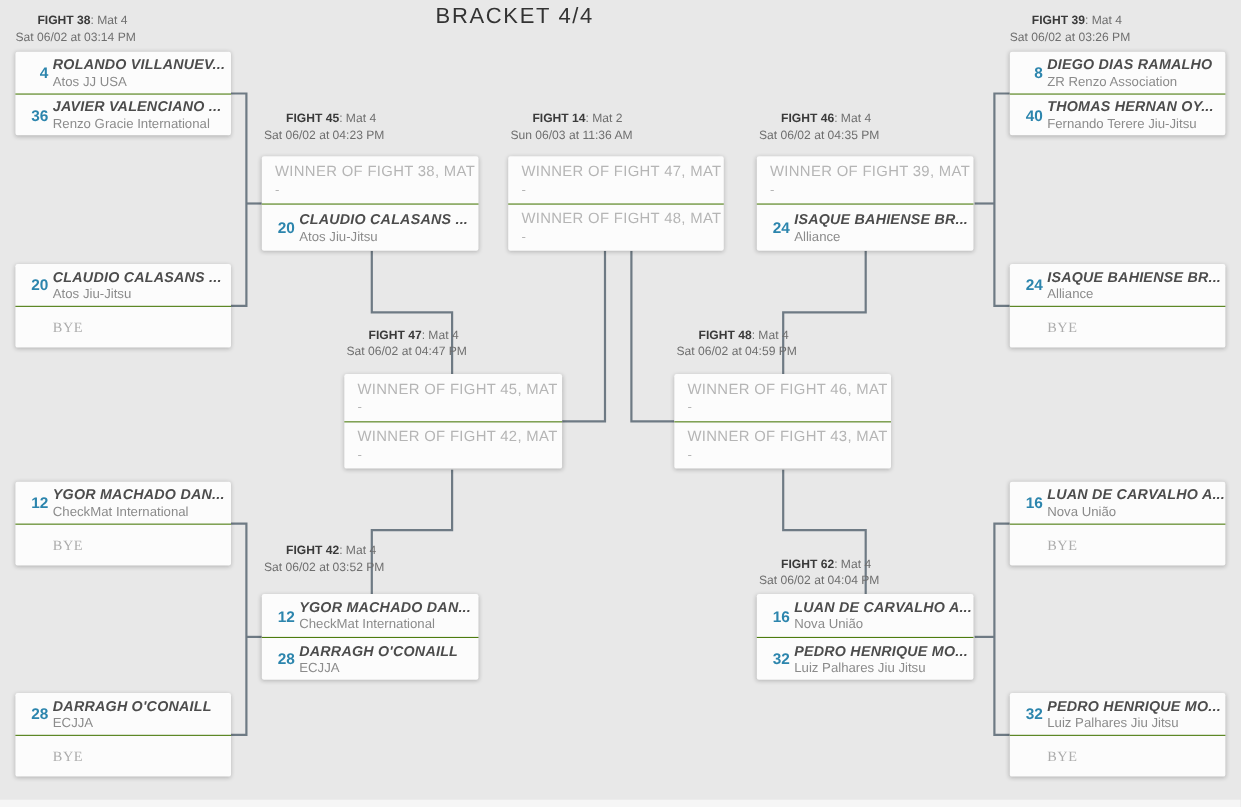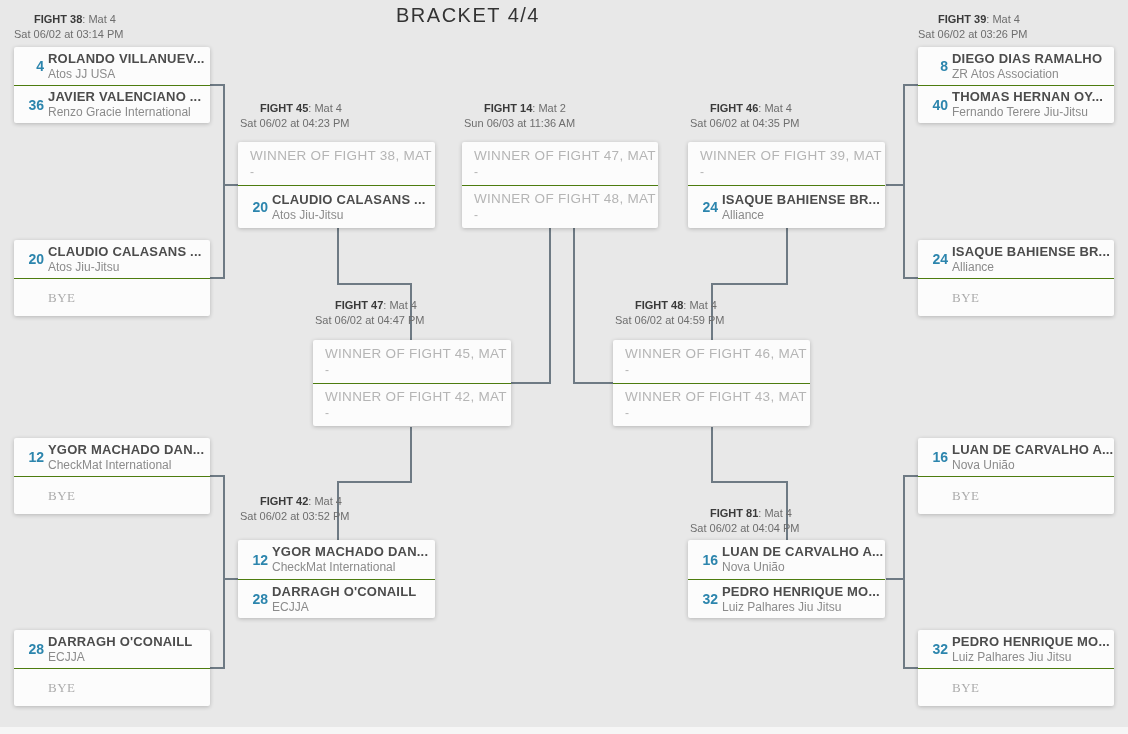--- a/index.html
+++ b/index.html
@@ -24,21 +24,21 @@
   .slot { display:flex; align-items:center; padding:0 8px 0 11px; overflow:hidden; }
   .slot + .slot { border-top:1px solid #4d7c0f; }
   .sh38 .slot { height:38px; }
   .sh39 .slot { height:39px; }
   .sh43 .slot { height:43px; }
   .seed {
     width:19px; flex-shrink:0; text-align:right; margin-right:4px;
     font-size:14px; font-weight:bold; color:#2c85ad;
   }
   .who { line-height:15px; white-space:nowrap; }
-  .name { font-size:13px; font-weight:bold; color:#4c4c4c; letter-spacing:.2px; }
+  .name { font-size:13px; font-weight:bold; color:#4c4c4c; letter-spacing:.2px;font-style:italic; }
   .team { font-size:12px; color:#8b8b8b; margin-top:1px; }
   .ph { line-height:17px; white-space:nowrap; padding-left:1px; }
   .ph .ptxt { font-size:13.5px; color:#b5b5b5; letter-spacing:.3px; }
   .ph .pdash { font-size:12px; color:#b5b5b5; }
   .bye { font-size:13px; color:#acacac; padding-left:23px; letter-spacing:.5px;font-family:Liberation Serif, serif; }
   .bottom-strip { position:absolute; left:0; bottom:0; width:1128px; height:7px; background:#f6f6f6; }
 </style>
 </head>
 <body>
 
@@ -186,21 +186,21 @@
 
   <div class="hdr" style="left:918px;top:12px">
     <div><b>FIGHT 39</b><span>: Mat 4</span></div>
     <div>Sat 06/02 at 03:26 PM</div>
   </div>
   <div class="box sh38" style="left:918px;top:47px;width:196px">
     <div class="slot">
       <span class="seed">8</span>
       <div class="who">
           <div class="name">DIEGO DIAS RAMALHO</div>
-        <div class="team">ZR Atos Association</div>
+        <div class="team">ZR Renzo Association</div>
         </div>
     </div>
     <div class="slot">
       <span class="seed">40</span>
       <div class="who">
           <div class="name">THOMAS HERNAN OY...</div>
         <div class="team">Fernando Terere Jiu-Jitsu</div>
         </div>
     </div>
   </div>
@@ -297,21 +297,21 @@
     <div class="slot">
       <span class="seed">28</span>
       <div class="who">
           <div class="name">DARRAGH O'CONAILL</div>
         <div class="team">ECJJA</div>
         </div>
     </div>
   </div>
 
   <div class="hdr" style="left:690px;top:506px">
-    <div><b>FIGHT 81</b><span>: Mat 4</span></div>
+    <div><b>FIGHT 62</b><span>: Mat 4</span></div>
     <div>Sat 06/02 at 04:04 PM</div>
   </div>
   <div class="box sh39" style="left:688px;top:540px;width:197px">
     <div class="slot">
       <span class="seed">16</span>
       <div class="who">
           <div class="name">LUAN DE CARVALHO A...</div>
         <div class="team">Nova União</div>
         </div>
     </div>

